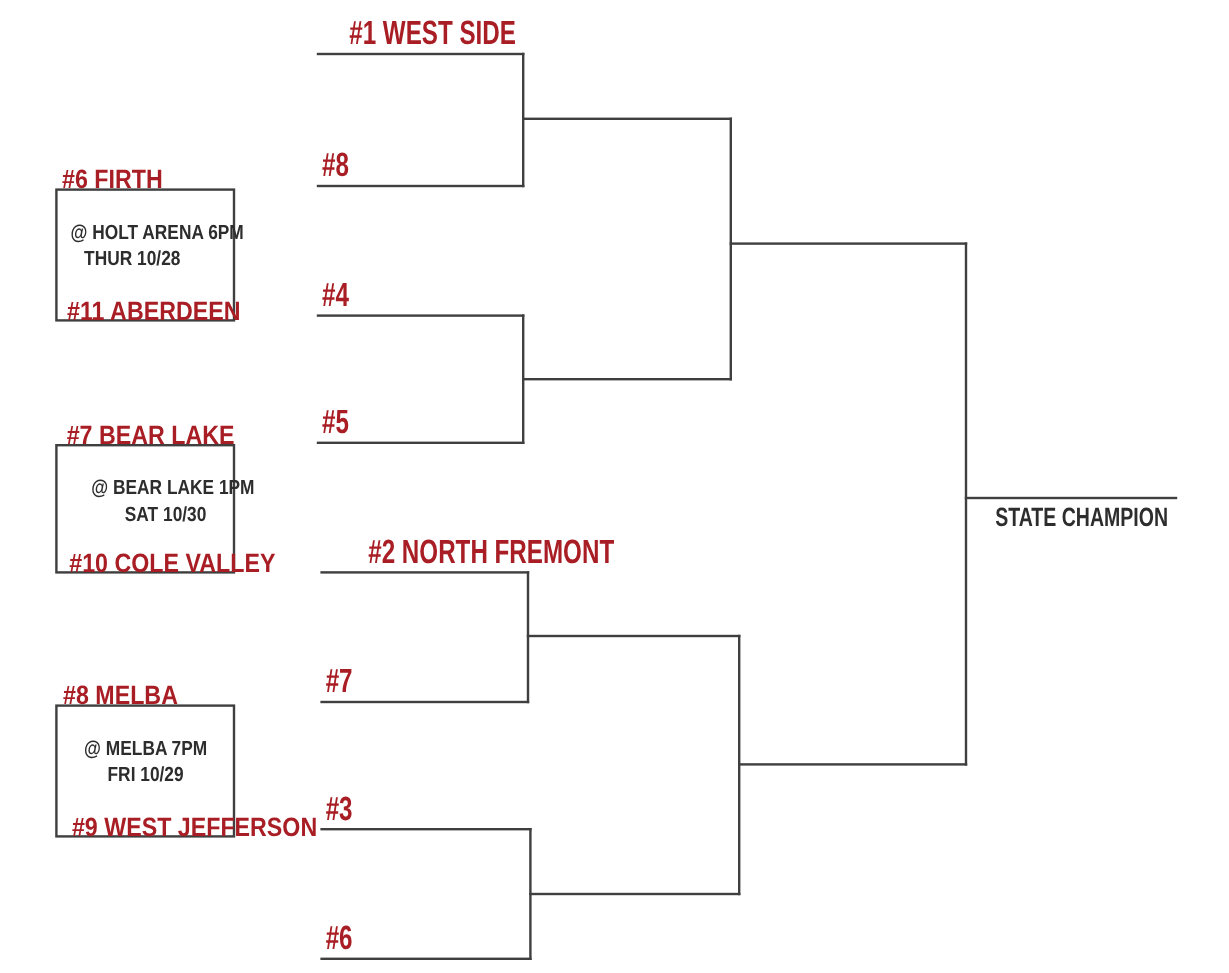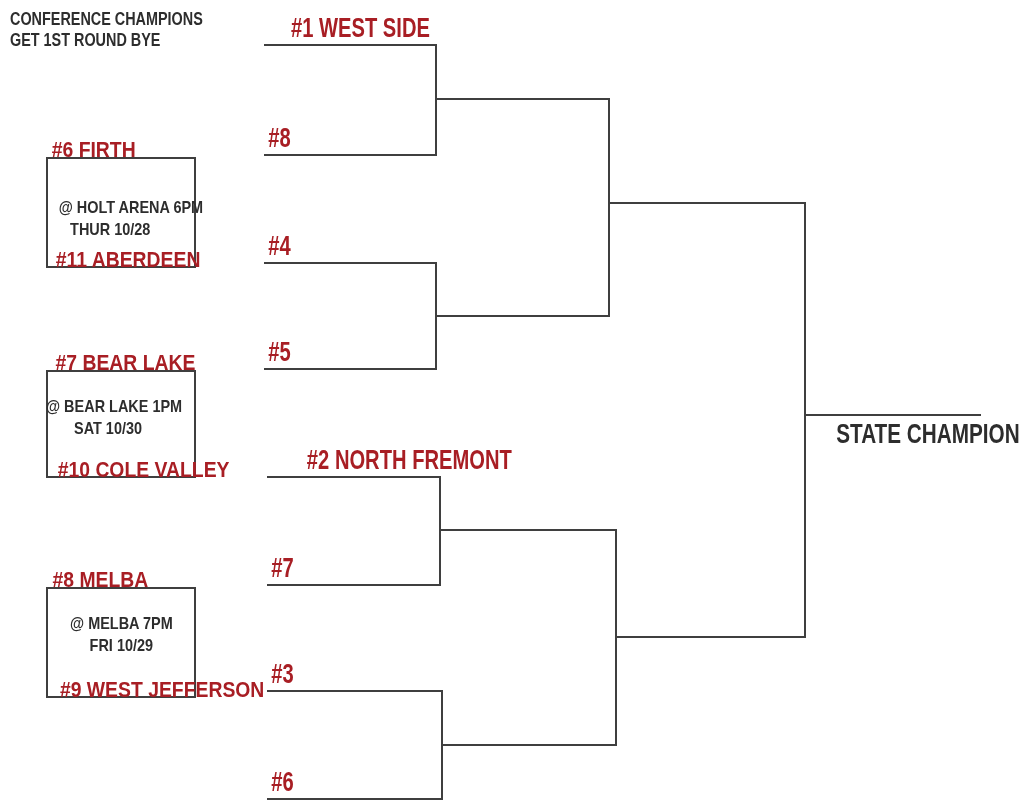--- a/index.html
+++ b/index.html
@@ -19,50 +19,46 @@
   .v{width:2px}
   .box{position:absolute;border:2px solid var(--line);background:transparent}
   .lbl{position:absolute;line-height:1;text-align:left;white-space:nowrap}
   .lbl>span{display:inline-block;white-space:nowrap}
   .team{color:var(--red)}
   .dark{color:var(--ink)}
   .big{font-size:28px}
   .big>span{transform:scaleX(.72)}
   .small{font-size:22px}
   .small>span{transform:scaleX(.88)}
-  .champ{font-size:28px}
+  .champ{font-size:22px}
   .champ>span{transform:scaleX(.74)}
   .note{position:absolute;left:10px;top:9px;font-size:18px;line-height:21px;color:var(--ink)}
   .note div>span{display:inline-block;transform:scaleX(.8);transform-origin:0 50%;white-space:nowrap}
   .venue{position:absolute;font-size:17px;line-height:22px;color:var(--ink);text-align:center}
   .venue div>span{display:inline-block;transform:scaleX(.85);white-space:nowrap}
 </style>
 </head>
 <body>
 
 <div class="canvas">
 
-  <div class="note">
-    <div><span>CONFERENCE CHAMPIONS</span></div>
-    <div><span>GET 1ST ROUND BYE</span></div>
-  </div>
 
   <div class="box" style="left:46px;top:157px;width:150px;height:111px"></div>
   <div class="box" style="left:46px;top:370px;width:150px;height:108px"></div>
   <div class="box" style="left:46px;top:587px;width:150px;height:111px"></div>
 
   <div class="lbl team small" style="left:46px;width:150px;top:139px"><span>#6 FIRTH</span></div>
-  <div class="venue" style="left:46px;width:128px;top:197px">
+  <div class="venue" style="left:46px;width:128px;top:183px">
     <div><span>@ HOLT ARENA 6PM</span></div>
     <div><span>THUR 10/28</span></div>
   </div>
   <div class="lbl team small" style="left:46px;width:128px;top:249px"><span>#11 ABERDEEN</span></div>
 
   <div class="lbl team small" style="left:46px;width:150px;top:352px"><span>#7 BEAR LAKE</span></div>
-  <div class="venue" style="left:34px;width:148px;top:396px">
+  <div class="venue" style="left:64px;width:148px;top:396px">
     <div><span>@ BEAR LAKE 1PM</span></div>
     <div><span>SAT 10/30</span></div>
   </div>
   <div class="lbl team small" style="left:46px;width:148px;top:459px"><span>#10 COLE VALLEY</span></div>
 
   <div class="lbl team small" style="left:46px;width:150px;top:569px"><span>#8 MELBA</span></div>
   <div class="venue" style="left:46px;width:150px;top:613px">
     <div><span>@ MELBA 7PM</span></div>
     <div><span>FRI 10/29</span></div>
   </div>

